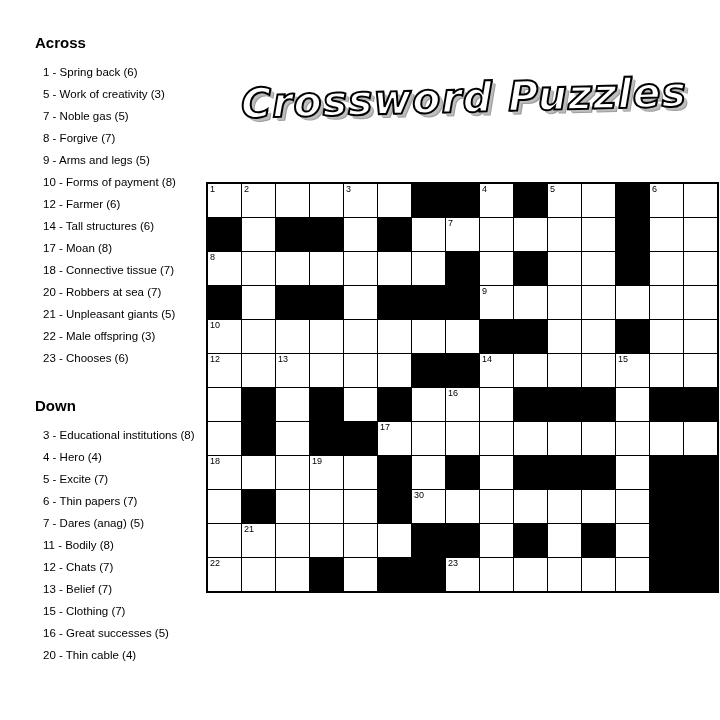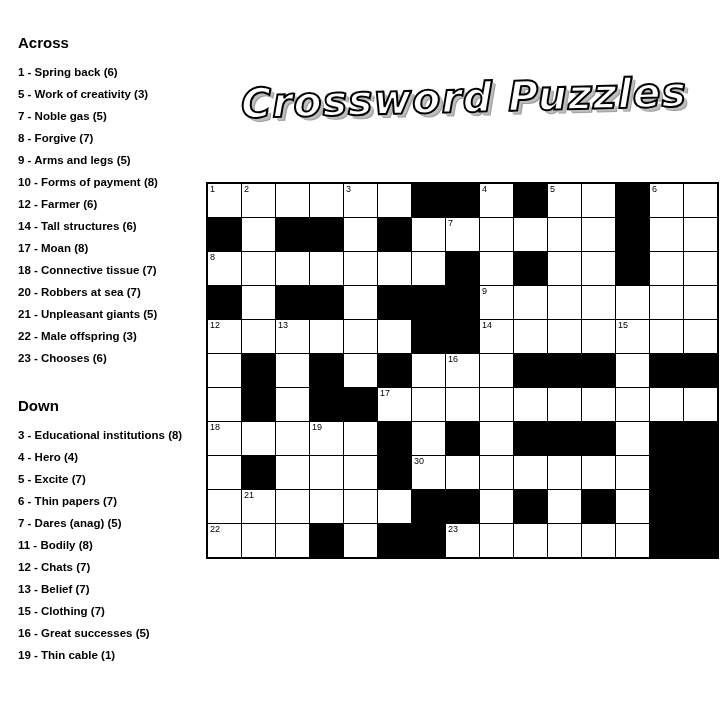--- a/index.html
+++ b/index.html
@@ -6,31 +6,31 @@
   body{
     width:720px;height:720px;
     background:#ffffff;
     font-family:"Liberation Sans", sans-serif;
     color:#000;
     position:relative;
     overflow:hidden;
   }
   .clues{
     position:absolute;
-    left:18px;top:34px;
+    left:35px;top:34px;
     width:190px;
   }
   .clue-heading{
     font-size:15px;
     font-weight:bold;
     margin-bottom:10px;
   }
   .clue-list{
     list-style:none;
-    margin:0;padding:0;font-weight:bold;
+    margin:8px;padding:0;
   }
   .clue-list li{
     font-size:11.5px;
     line-height:22px;
     white-space:nowrap;
   }
   .down-block{margin-top:28px;}
 
   .title{
     position:absolute;
@@ -105,21 +105,21 @@
       <li>3 - Educational institutions (8)</li>
       <li>4 - Hero (4)</li>
       <li>5 - Excite (7)</li>
       <li>6 - Thin papers (7)</li>
       <li>7 - Dares (anag) (5)</li>
       <li>11 - Bodily (8)</li>
       <li>12 - Chats (7)</li>
       <li>13 - Belief (7)</li>
       <li>15 - Clothing (7)</li>
       <li>16 - Great successes (5)</li>
-      <li>19 - Thin cable (1)</li>
+      <li>20 - Thin cable (4)</li>
     </ul>
   </div>
 </div>
 
 <div class="title">Crossword Puzzles</div>
 
 <div class="grid-wrap">
   <table class="grid">
     <tbody id="grid-body">
         <tr>
@@ -203,20 +203,39 @@
           </td>
           <td></td>
           <td></td>
           <td></td>
           <td></td>
           <td></td>
           <td></td>
         </tr>
         <tr>
           <td>
+            <span class="num">10</span>
+          </td>
+          <td></td>
+          <td></td>
+          <td></td>
+          <td></td>
+          <td></td>
+          <td></td>
+          <td></td>
+          <td class="block"></td>
+          <td class="block"></td>
+          <td></td>
+          <td></td>
+          <td class="block"></td>
+          <td></td>
+          <td></td>
+        </tr>
+        <tr>
+          <td>
             <span class="num">12</span>
           </td>
           <td></td>
           <td>
             <span class="num">13</span>
           </td>
           <td></td>
           <td></td>
           <td></td>
           <td class="block"></td>

